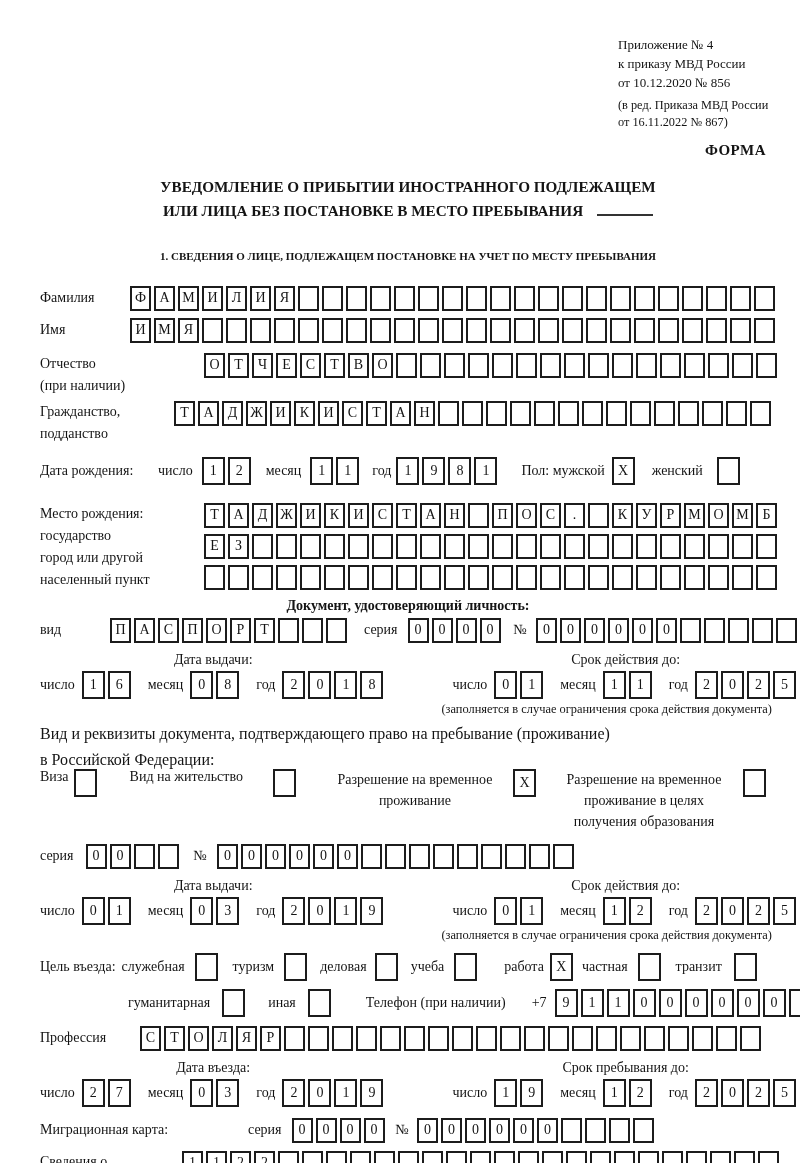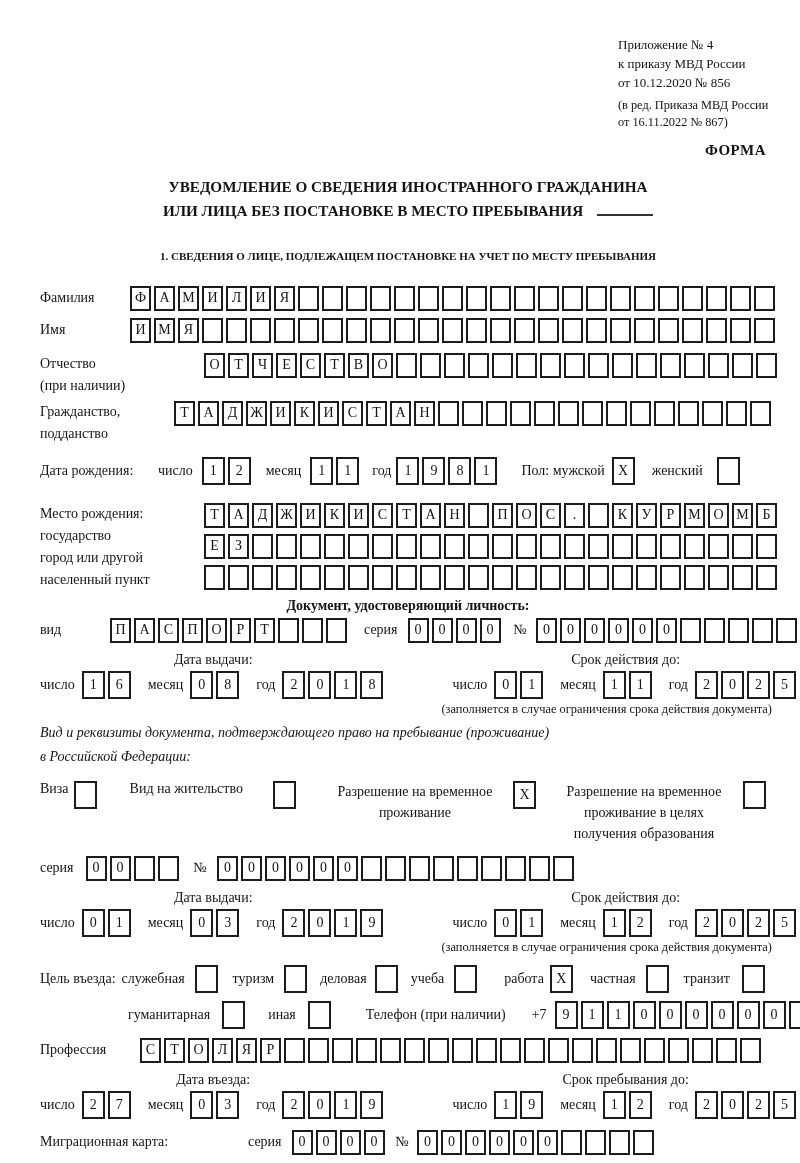--- a/index.html
+++ b/index.html
@@ -24,41 +24,41 @@
   .cellsL .cell{width:19px;height:24px;}
   .stack .cells{margin-bottom:6px;}
   .mlines div{line-height:22px;}
   
   .datepair{display:flex;margin-top:9px;}
   .dhead{text-align:center;font-size:14px;}
   .dline{display:flex;align-items:center;margin-top:3px;}
   .dline .lbl{margin-right:7px;}
   .dline .lbl.mid{margin-left:14px;}
   .note{font-size:12.4px;text-align:right;margin-top:3px;padding-right:4px;}
-  .txt14{font-size:14px;font-style:italic;}
+  .txt14{font-size:16px;}
   .ctr{text-align:center;line-height:1.5;}
 </style>
 </head>
 <body>
 
 <div class="page">
 
   <div class="hdr">
     <div>Приложение № 4</div>
     <div>к приказу МВД России</div>
     <div>от 10.12.2020 № 856</div>
     <div class="sub">(в ред. Приказа МВД России</div>
     <div class="sub" style="margin-top:0">от 16.11.2022 № 867)</div>
   </div>
   <div class="hdr-spacer"></div>
 
   <div class="forma">ФОРМА</div>
 
   <div class="title">
-    <div>УВЕДОМЛЕНИЕ О СВЕДЕНИЯ ИНОСТРАННОГО ГРАЖДАНИНА</div>
+    <div>УВЕДОМЛЕНИЕ О ПРИБЫТИИ ИНОСТРАННОГО ПОДЛЕЖАЩЕМ</div>
     <div><span>ИЛИ ЛИЦА БЕЗ ПОСТАНОВКЕ В МЕСТО ПРЕБЫВАНИЯ</span><span class="blank-line"></span></div>
   </div>
 
   <div class="sec-head">1. СВЕДЕНИЯ О ЛИЦЕ, ПОДЛЕЖАЩЕМ ПОСТАНОВКЕ НА УЧЕТ ПО МЕСТУ ПРЕБЫВАНИЯ</div>
 
   <div class="frow" style="margin-top:24px">
     <div class="flabel" style="width:90px">Фамилия</div>
     <div class="cells">
         <div class="cell">Ф</div>
         <div class="cell">А</div>
@@ -391,21 +391,21 @@
             <div class="cell">5</div>
           </div>
       </div>
     </div>
   </div>
   <div class="note">(заполняется в случае ограничения срока действия документа)</div>
 
   <div class="txt14" style="margin-top:8px">Вид и реквизиты документа, подтверждающего право на пребывание (проживание)</div>
   <div class="txt14" style="margin-top:8px">в Российской Федерации:</div>
 
-  <div class="frow start" style="margin-top:16px">
+  <div class="frow start" style="margin-top:0">
     <div class="lbl">Виза</div>
     <div class="cells cellsL" style="margin-left:5px">
         <div class="cell"></div>
       </div>
     <div class="lbl" style="margin-left:30px">Вид на жительство</div>
     <div class="cells cellsL" style="margin-left:30px">
         <div class="cell"></div>
       </div>
     <div class="lbl ctr" style="margin-left:26px;width:180px">
       <div>Разрешение на временное</div>
@@ -515,21 +515,21 @@
         <div class="cell"></div>
       </div>
     <div class="lbl" style="margin-left:10px">учеба</div>
     <div class="cells cellsL" style="margin-left:10px">
         <div class="cell"></div>
       </div>
     <div class="lbl" style="margin-left:24px">работа</div>
     <div class="cells cellsL" style="margin-left:6px">
         <div class="cell">X</div>
       </div>
-    <div class="lbl" style="margin-left:14px">частная</div>
+    <div class="lbl" style="margin-left:6px">частная</div>
     <div class="cells cellsL" style="margin-left:10px">
         <div class="cell"></div>
       </div>
     <div class="lbl" style="margin-left:12px">транзит</div>
     <div class="cells cellsL" style="margin-left:12px">
         <div class="cell"></div>
       </div>
   </div>
 
   <div class="frow" style="margin-top:8px;margin-left:88px">

